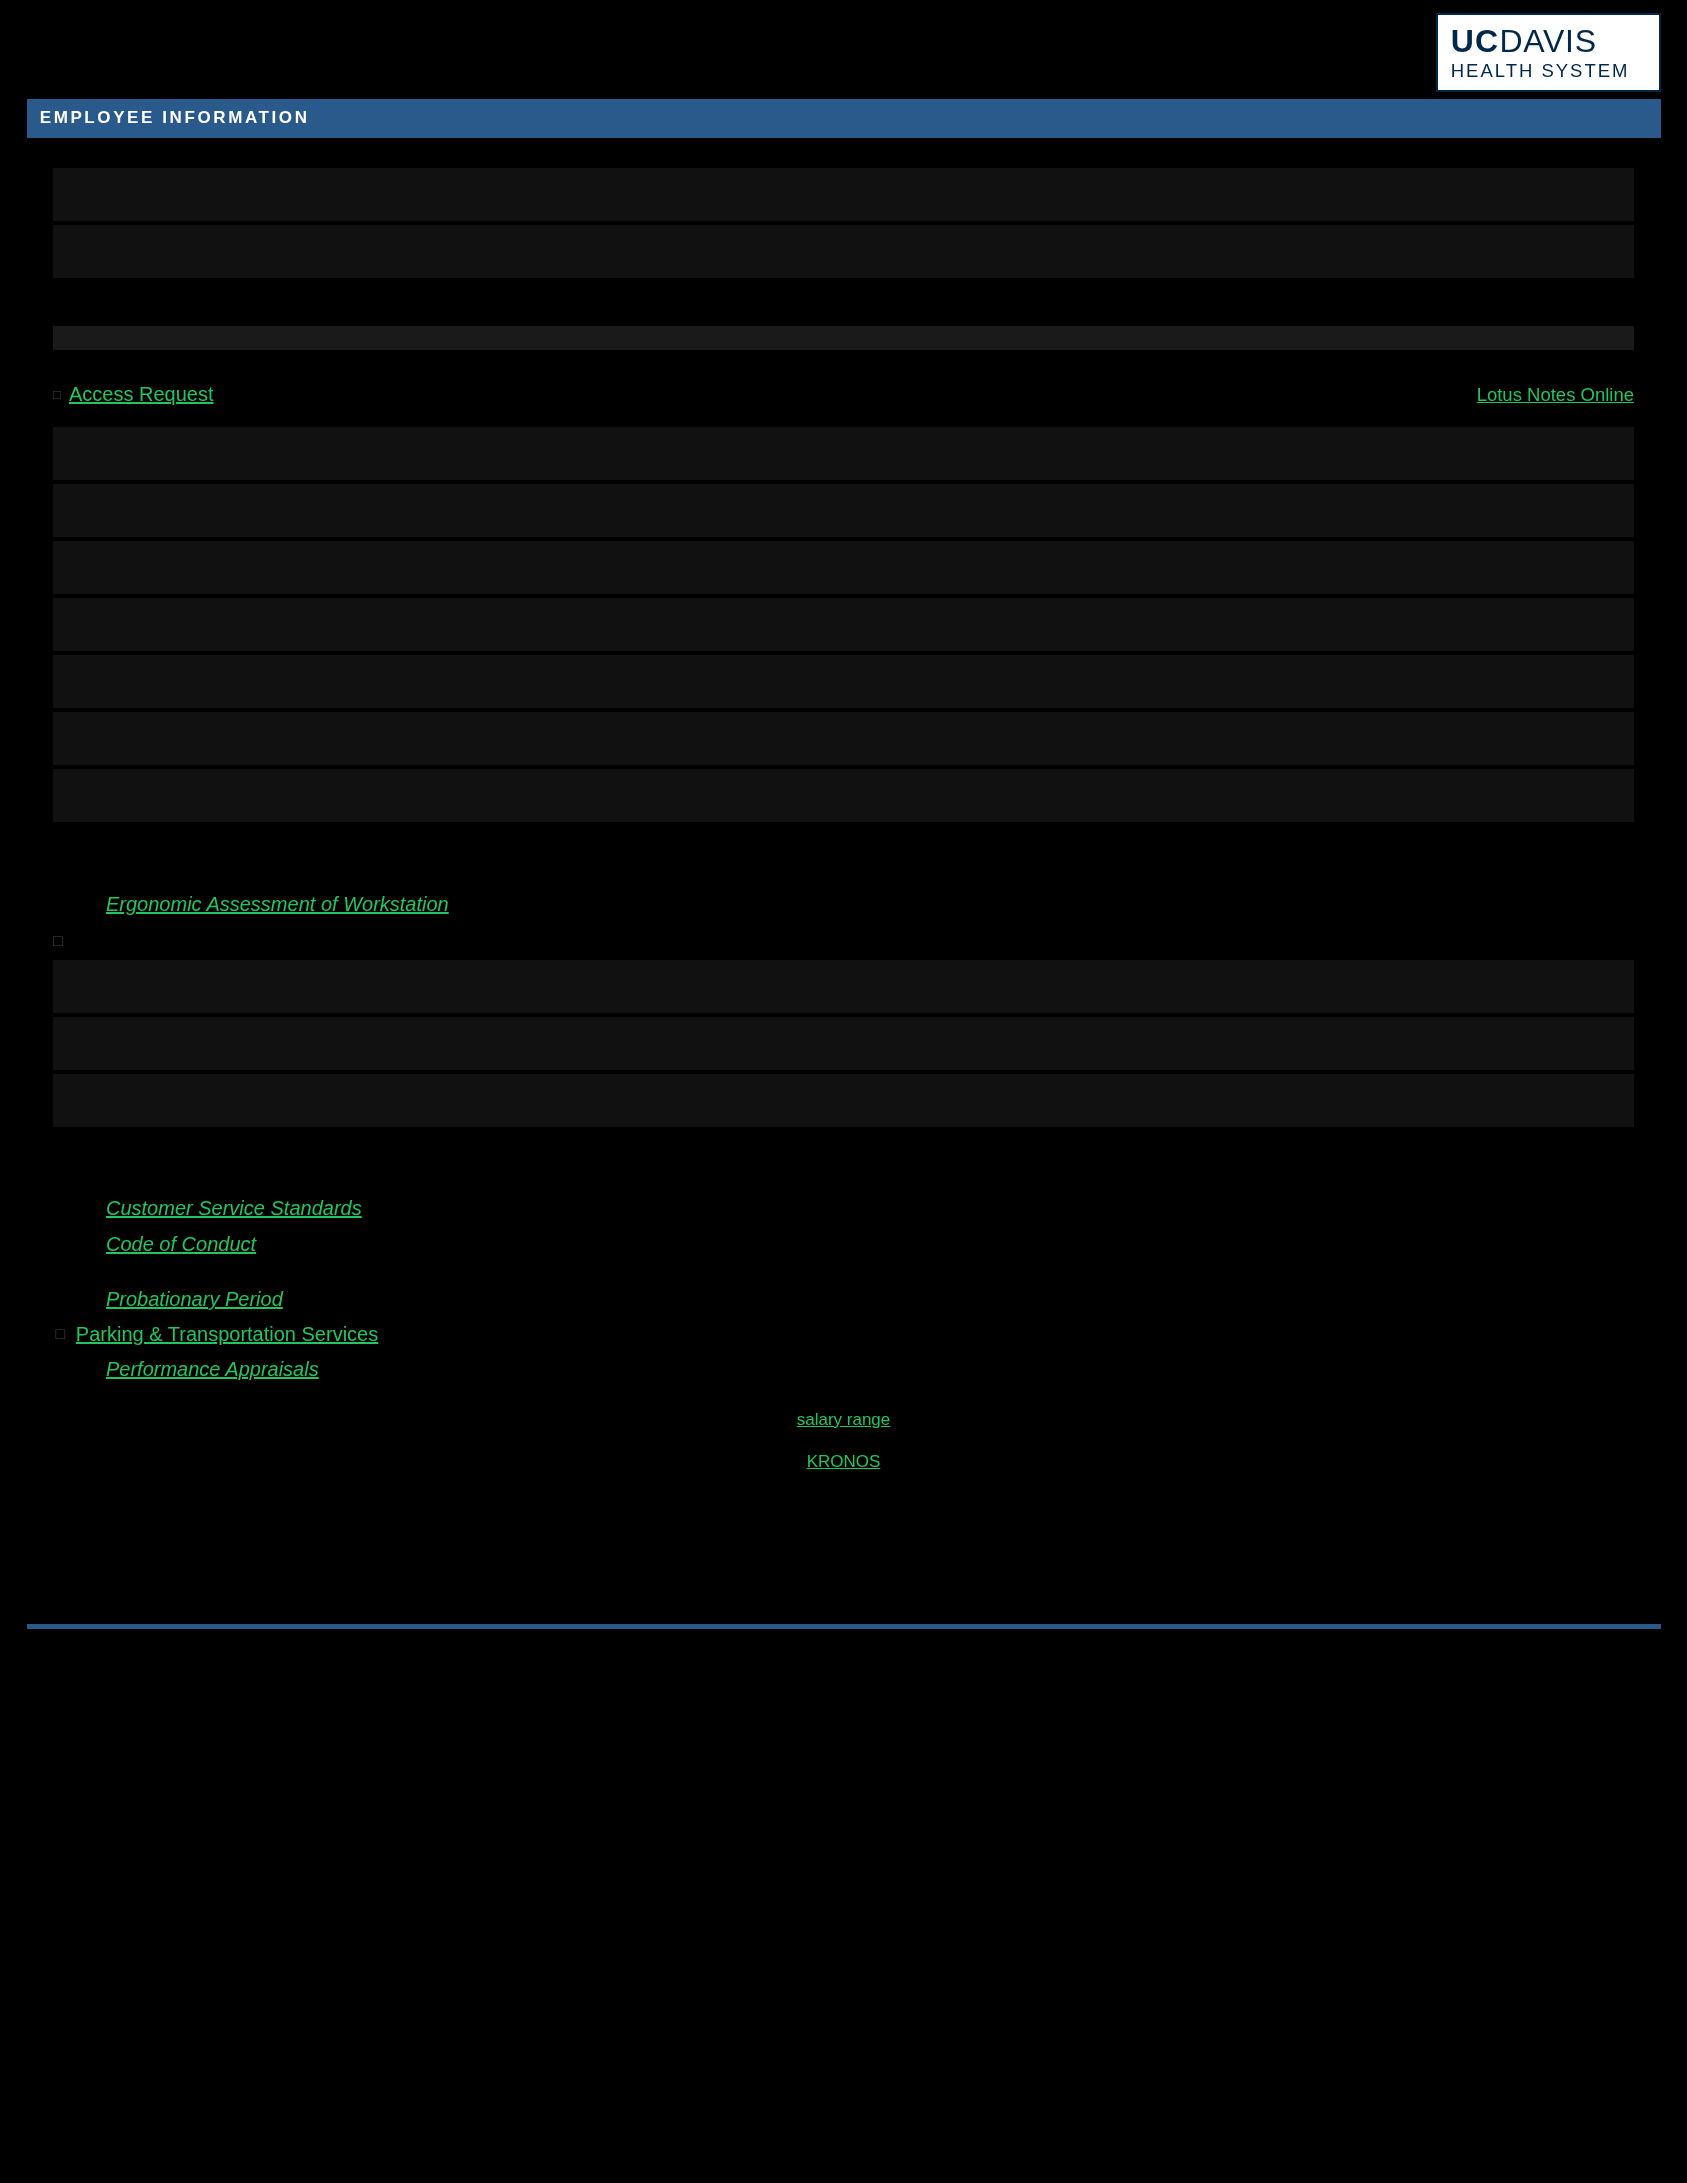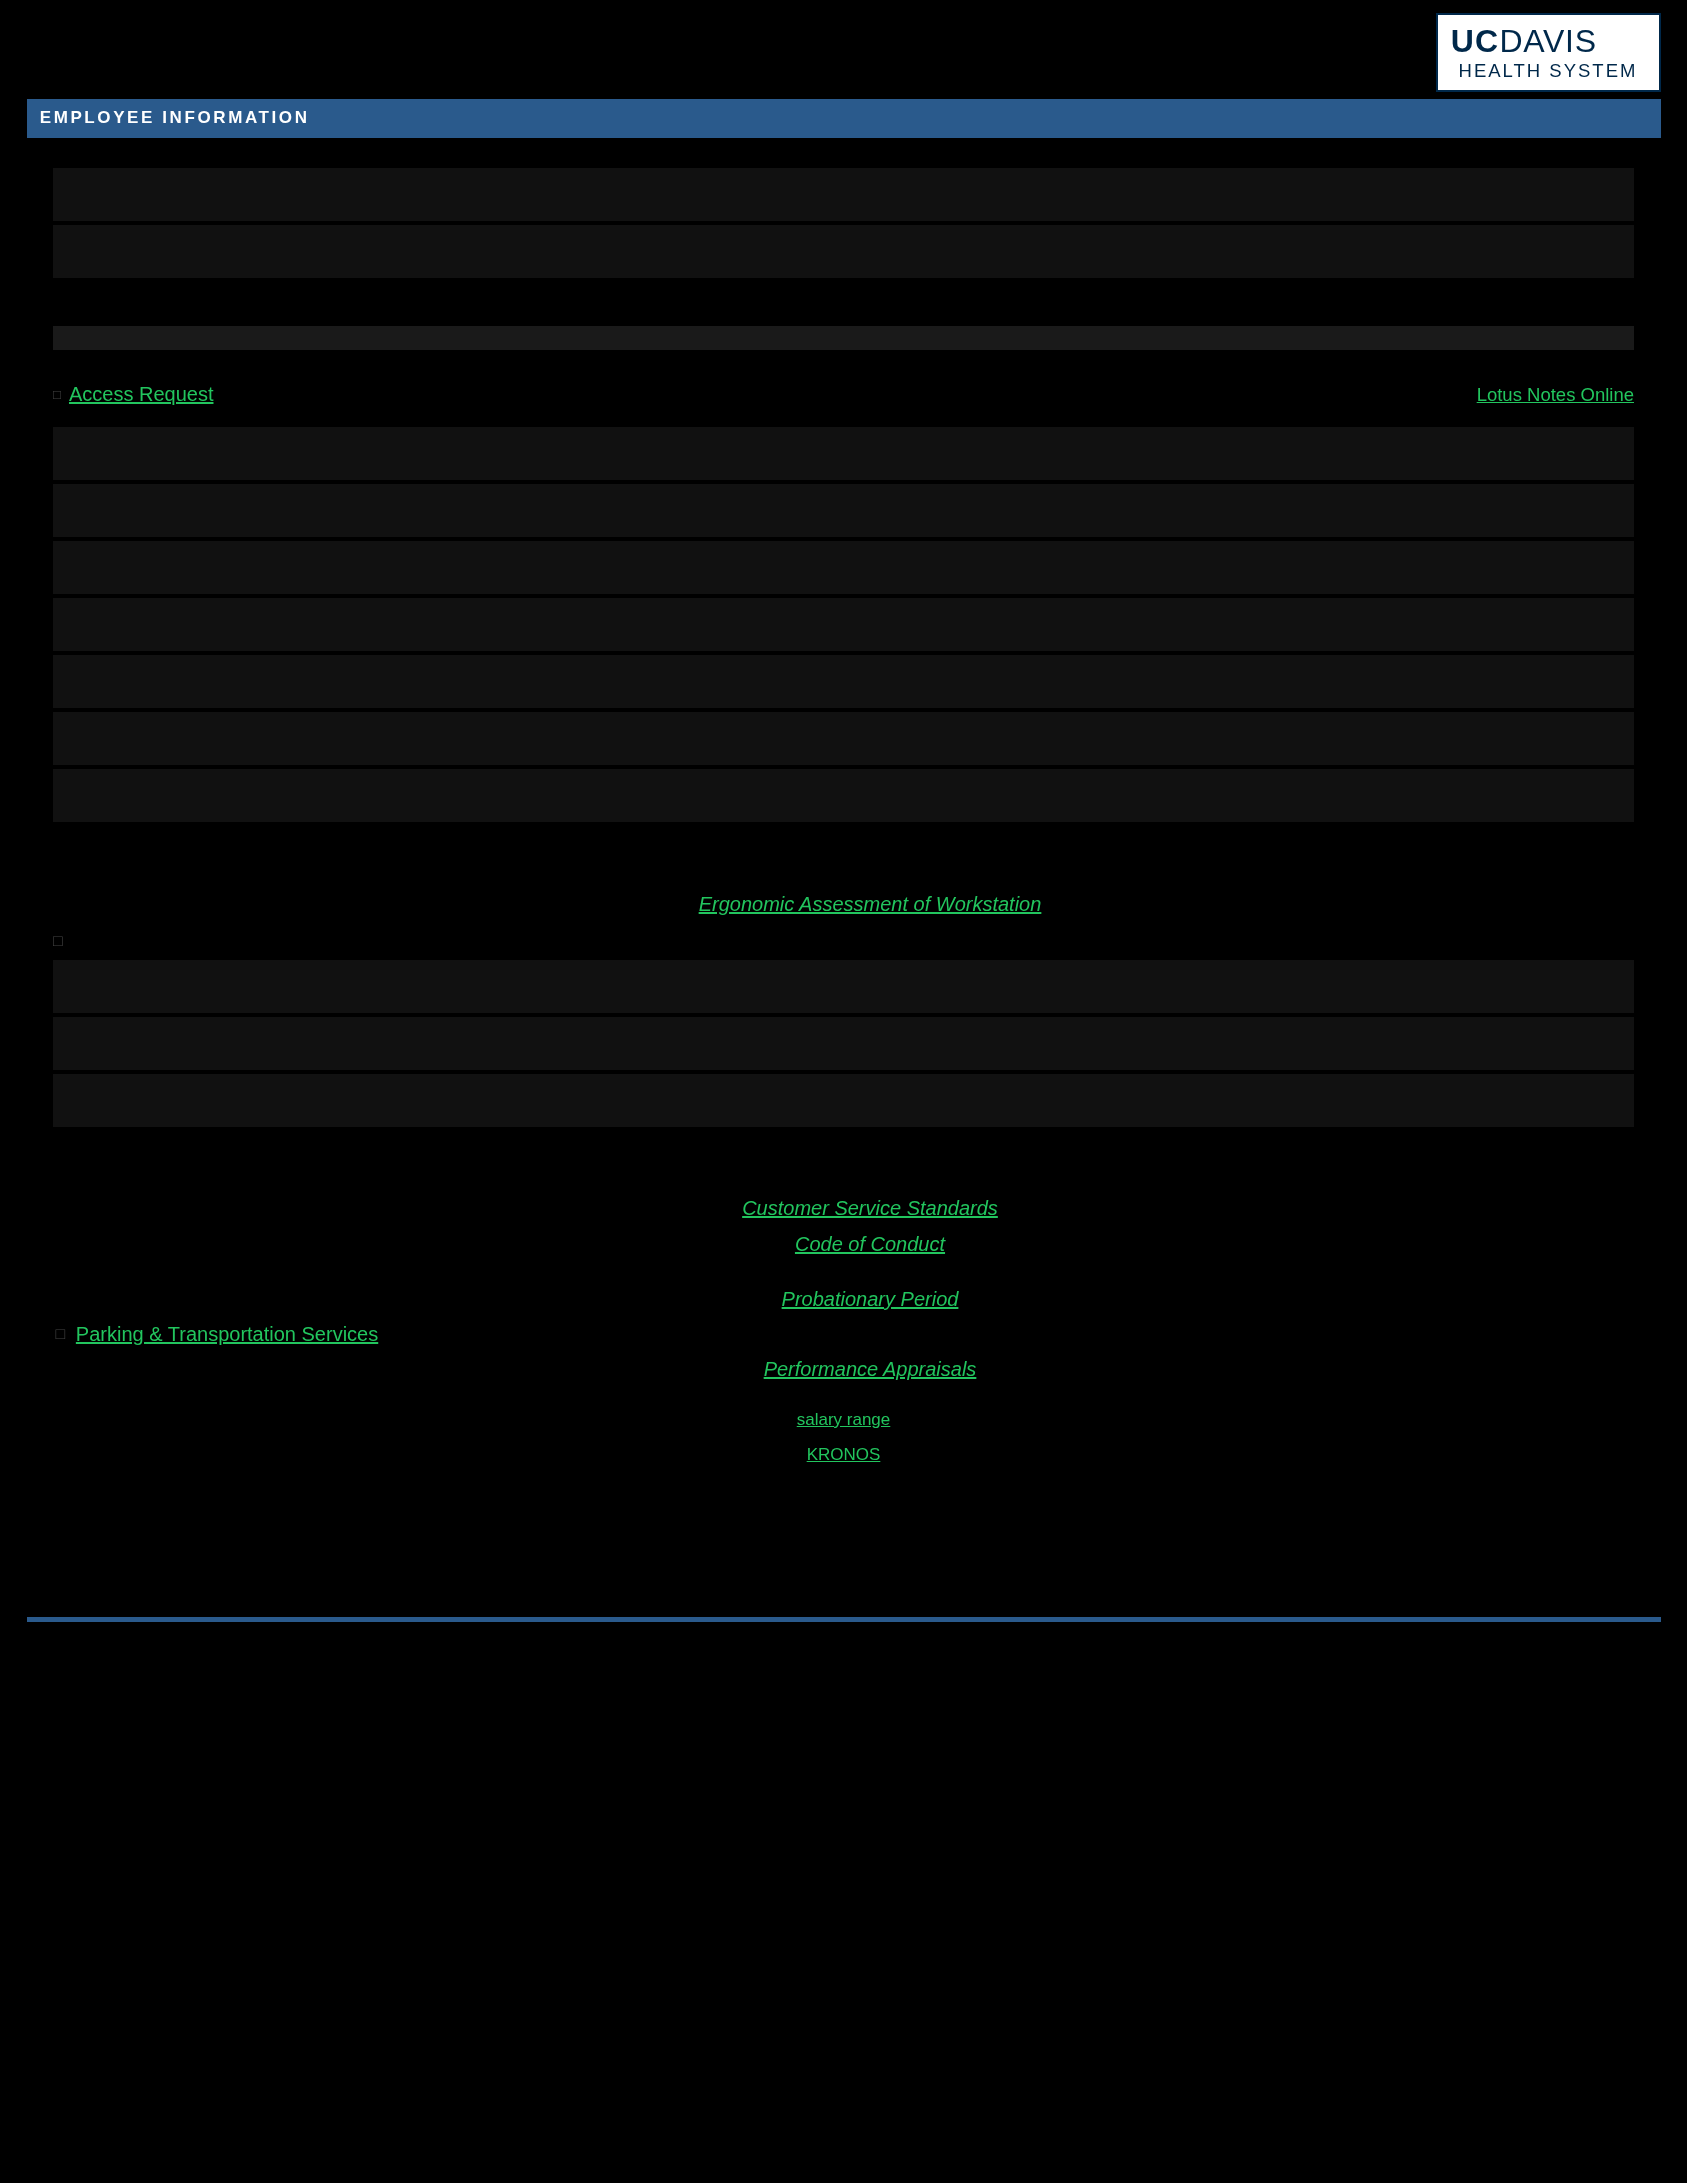--- a/index.html
+++ b/index.html
@@ -1,15 +1,15 @@
 <!DOCTYPE html>
 <html style="font-size:10.6px"><head>
   <meta charset="utf-8">
   <style>
-    * { margin: 0; padding: 0; box-sizing: border-box; text-align: center; }
+    * { margin: 0; padding: 0; box-sizing: border-box; }
 
     body {
       background: #000;
       font-family: Arial, sans-serif;
       width: 1687px;
       min-height: 2183px;
       color: #000;
     }
 
     .page {
@@ -231,21 +231,21 @@
       <a class="page-link" href="#">Parking &amp; Transportation Services</a>
     </div>
 
     <div class="link-section">
       <a class="page-link" href="#">Performance Appraisals</a>
     </div>
 
     <div class="spacer"></div>
 
     <div style="text-align:center; padding: 6.6px 0;">
-      <a class="page-link" href="#" style="font-size:17px; display:block; margin-bottom:15px;">salary range</a>
+      <a class="page-link" href="#" style="font-size:17px; display:block; margin-bottom:22px;">salary range</a>
       <a class="page-link" href="#" style="font-size:17px; display:block;">KRONOS</a>
     </div>
 
     <div class="spacer-lg"></div>
     <div class="spacer-lg"></div>
     <div class="spacer-lg"></div>
 
   </div>
 
   <div class="footer-bar"></div>

